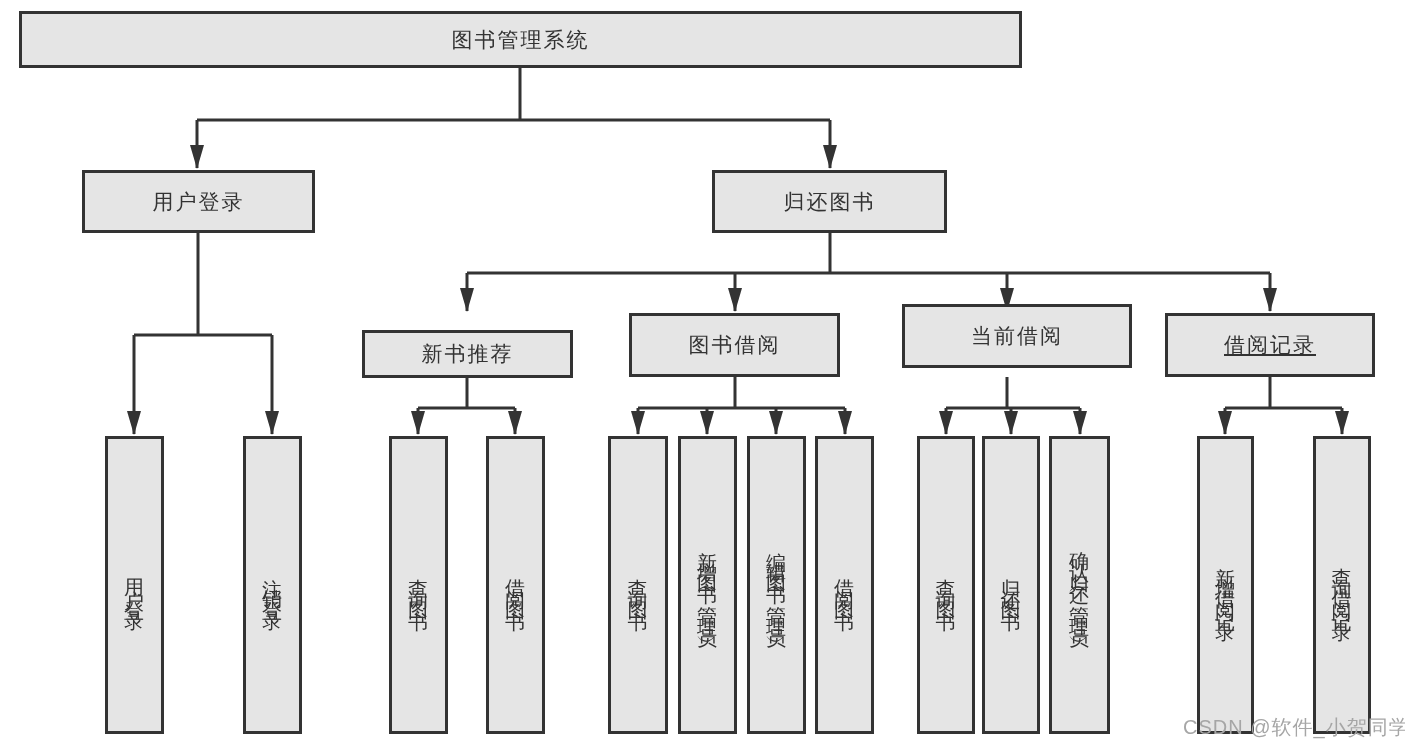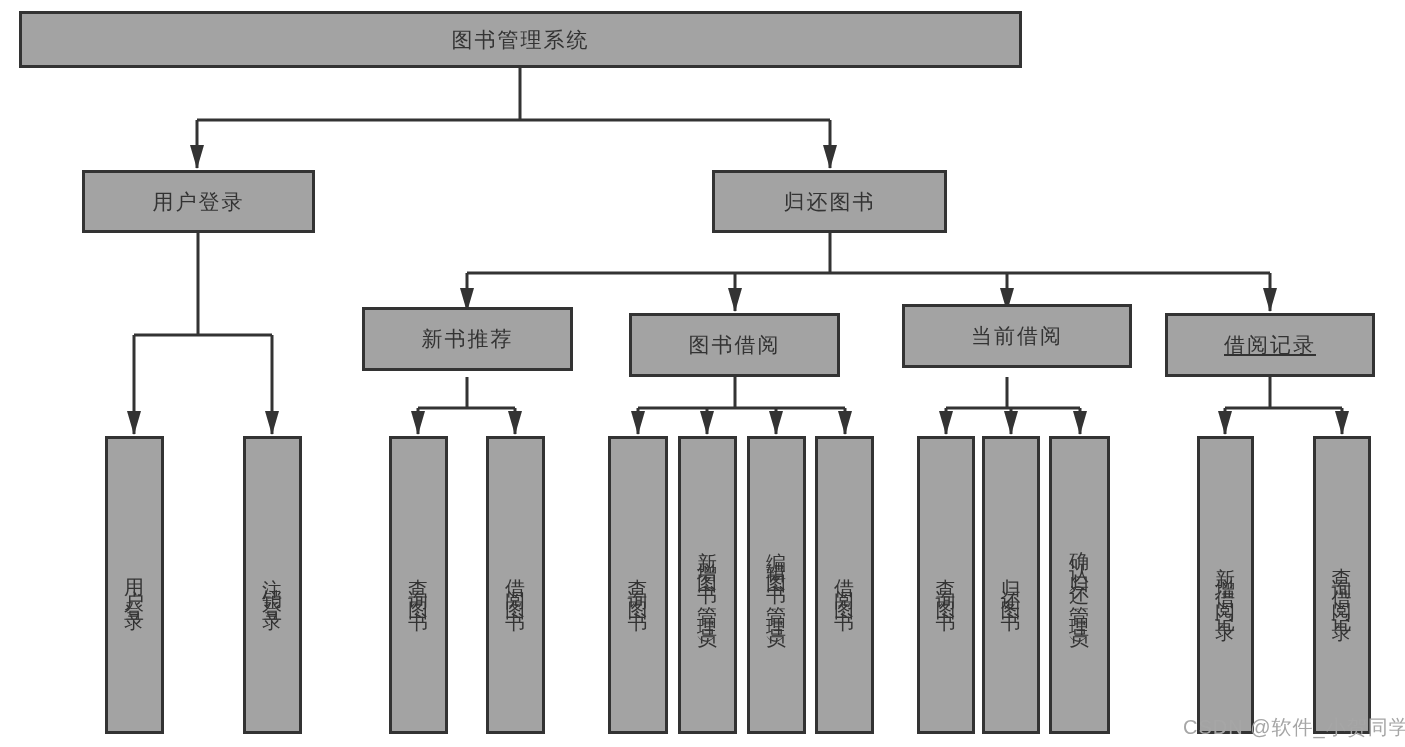--- a/index.html
+++ b/index.html
@@ -20,21 +20,21 @@
     left: 0;
     top: 0;
     width: 1405px;
     height: 747px;
     z-index: 1;
   }
   .box {
     position: absolute;
     box-sizing: border-box;
     border: 3px solid #333333;
-    background: #a3a3a3;
+    background: #e5e5e5;
     color: #333333;
     display: flex;
     align-items: center;
     justify-content: center;
     z-index: 2;
     text-align: center;
   }
   .h-box {
     font-size: 21px;
     letter-spacing: 2px;
@@ -106,21 +106,21 @@
       <line x1="1225" y1="408" x2="1225" y2="434" marker-end="url(#arrow)"></line>
       <line x1="1342" y1="408" x2="1342" y2="434" marker-end="url(#arrow)"></line>
     </g>
   </svg>
 
   <div class="box h-box" style="left:19px; top:11px; width:1003px; height:57px;">图书管理系统</div>
 
   <div class="box h-box" style="left:82px; top:170px; width:233px; height:63px;">用户登录</div>
   <div class="box h-box" style="left:712px; top:170px; width:235px; height:63px;">归还图书</div>
 
-  <div class="box h-box" style="left:362px; top:307px; width:211px; height:64px;">新书推荐</div>
+  <div class="box h-box" style="left:362px; top:330px; width:211px; height:48px;">新书推荐</div>
   <div class="box h-box" style="left:629px; top:313px; width:211px; height:64px;">图书借阅</div>
   <div class="box h-box" style="left:902px; top:304px; width:230px; height:64px;">当前借阅</div>
   <div class="box h-box" style="left:1165px; top:313px; width:210px; height:64px;text-decoration:underline;">借阅记录</div>
 
   <div class="box v-box" style="left:105px; top:436px; width:59px; height:298px;">
     <span class="v-label">用户登录</span>
   </div>
   <div class="box v-box" style="left:243px; top:436px; width:59px; height:298px;">
     <span class="v-label">注销登录</span>
   </div>

